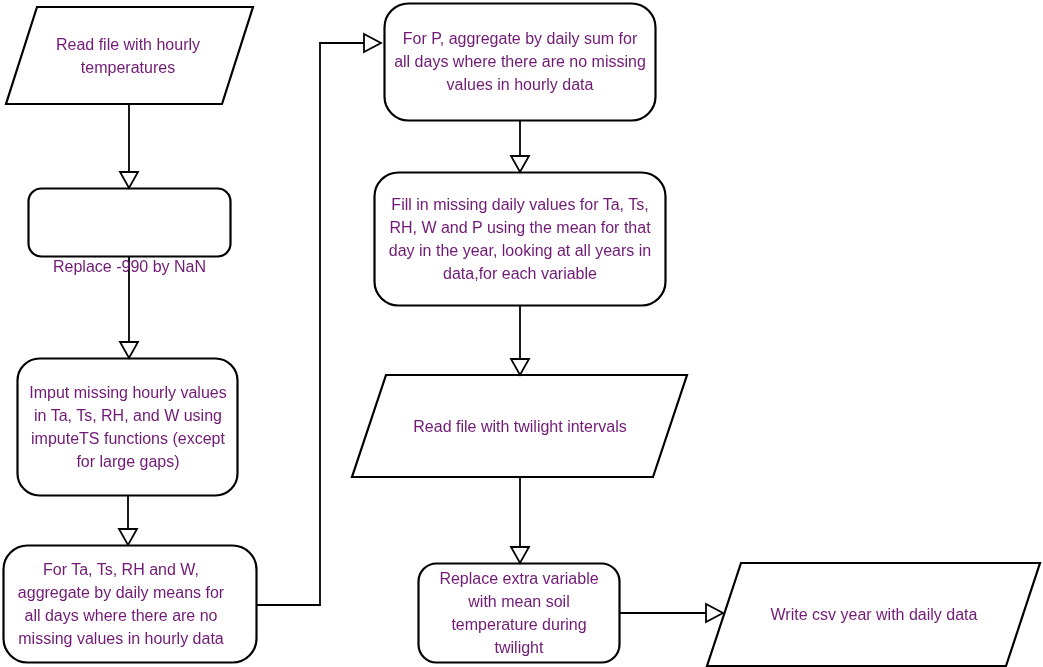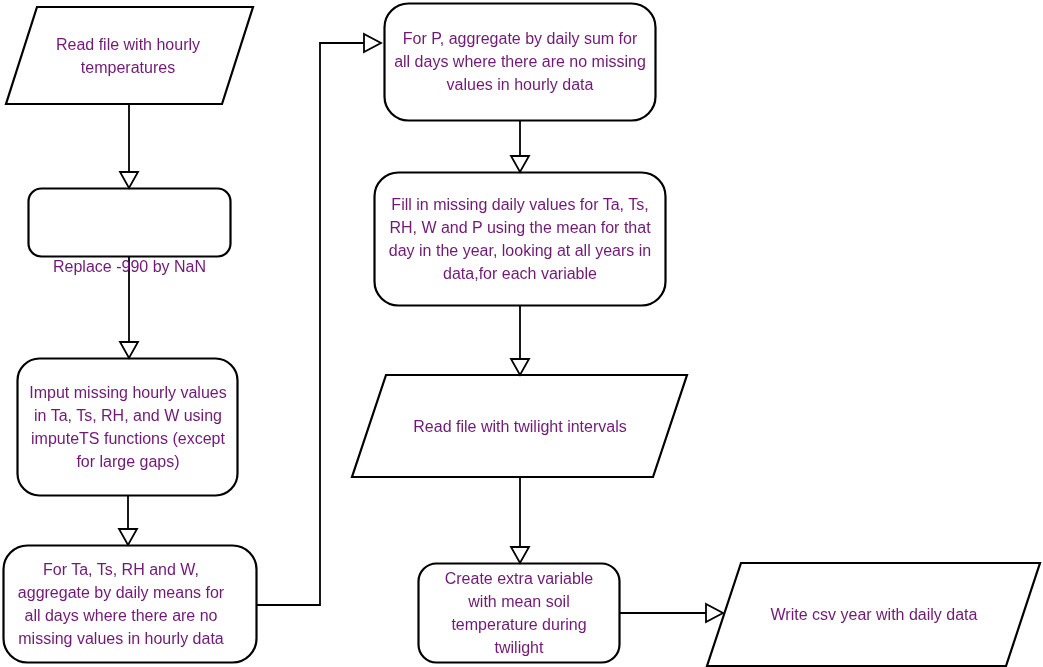--- a/index.html
+++ b/index.html
@@ -111,17 +111,17 @@
   <div class="node-label" style="left:29px; top:358px; width:198px; height:137px;">Imput missing hourly values in Ta, Ts, RH, and W using imputeTS functions (except for large gaps)</div>
 
   <div class="node-label" style="left:8px; top:545px; width:226px; height:117px;">For Ta, Ts, RH and W, aggregate by daily means for all days where there are no missing values in hourly data</div>
 
   <div class="node-label" style="left:394px; top:3px; width:252px; height:117px;text-align:center;">For P, aggregate by daily sum for all days where there are no missing values in hourly data</div>
 
   <div class="node-label" style="left:370px; top:375px; width:300px; height:102px;">Read file with twilight intervals</div>
 
   <div class="node-label" style="left:386px; top:172px; width:268px; height:133px;">Fill in missing daily values for Ta, Ts, RH, W and P using the mean for that day in the year, looking at all years in data,for each variable</div>
 
-  <div class="node-label" style="left:435px; top:563px; width:168px; height:99px;">Create extra variable with mean soil temperature during twilight</div>
+  <div class="node-label" style="left:435px; top:563px; width:168px; height:99px;">Replace extra variable with mean soil temperature during twilight</div>
 
   <div class="node-label" style="left:730px; top:563px; width:288px; height:103px;">Write csv year with daily data</div>
 
 </div>
 
 </body></html>

